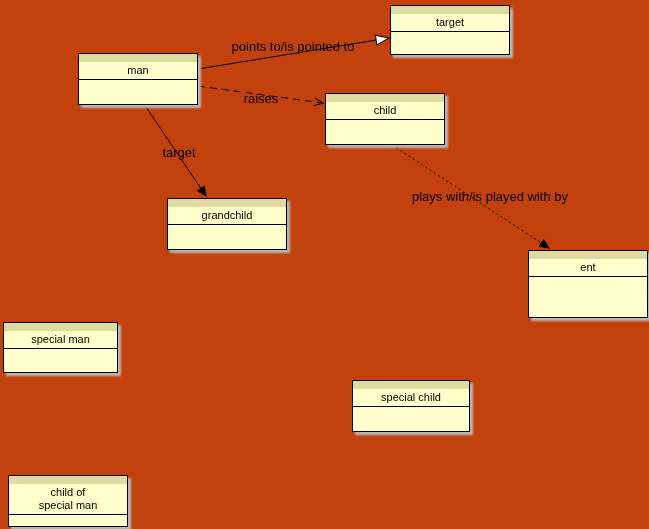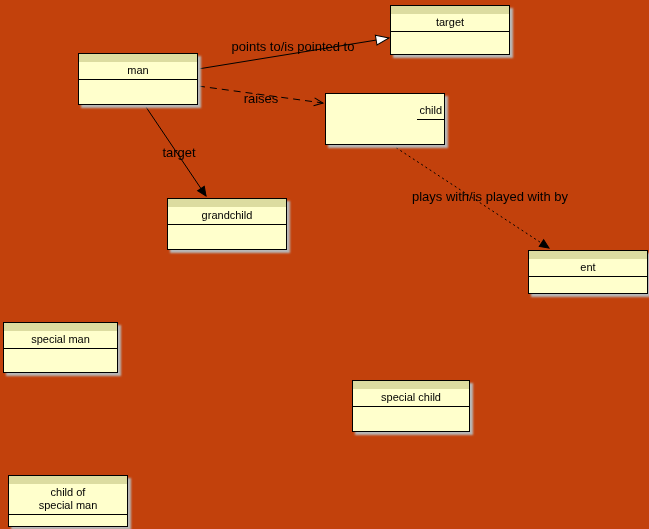--- a/index.html
+++ b/index.html
@@ -46,33 +46,33 @@
     <div class="node-title">target</div>
     <div class="node-body"></div>
   </div>
 
   <div class="node" style="left:78px;top:53px;width:120px;height:52px;">
     <div class="node-header"></div>
     <div class="node-title">man</div>
     <div class="node-body"></div>
   </div>
 
-  <div class="node" style="left:325px;top:93px;width:120px;height:52px;align-items:flex-end;">
+  <div class="node" style="left:325px;top:93px;width:120px;height:52px;">
     <div class="node-header"></div>
     <div class="node-title">child</div>
     <div class="node-body"></div>
   </div>
 
   <div class="node" style="left:167px;top:198px;width:120px;height:52px;">
     <div class="node-header"></div>
     <div class="node-title">grandchild</div>
     <div class="node-body"></div>
   </div>
 
-  <div class="node" style="left:528px;top:250px;width:120px;height:44px;">
+  <div class="node" style="left:528px;top:250px;width:120px;height:68px;">
     <div class="node-header"></div>
     <div class="node-title">ent</div>
     <div class="node-body"></div>
   </div>
 
   <div class="node" style="left:3px;top:322px;width:115px;height:51px;">
     <div class="node-header"></div>
     <div class="node-title">special man</div>
     <div class="node-body"></div>
   </div>

